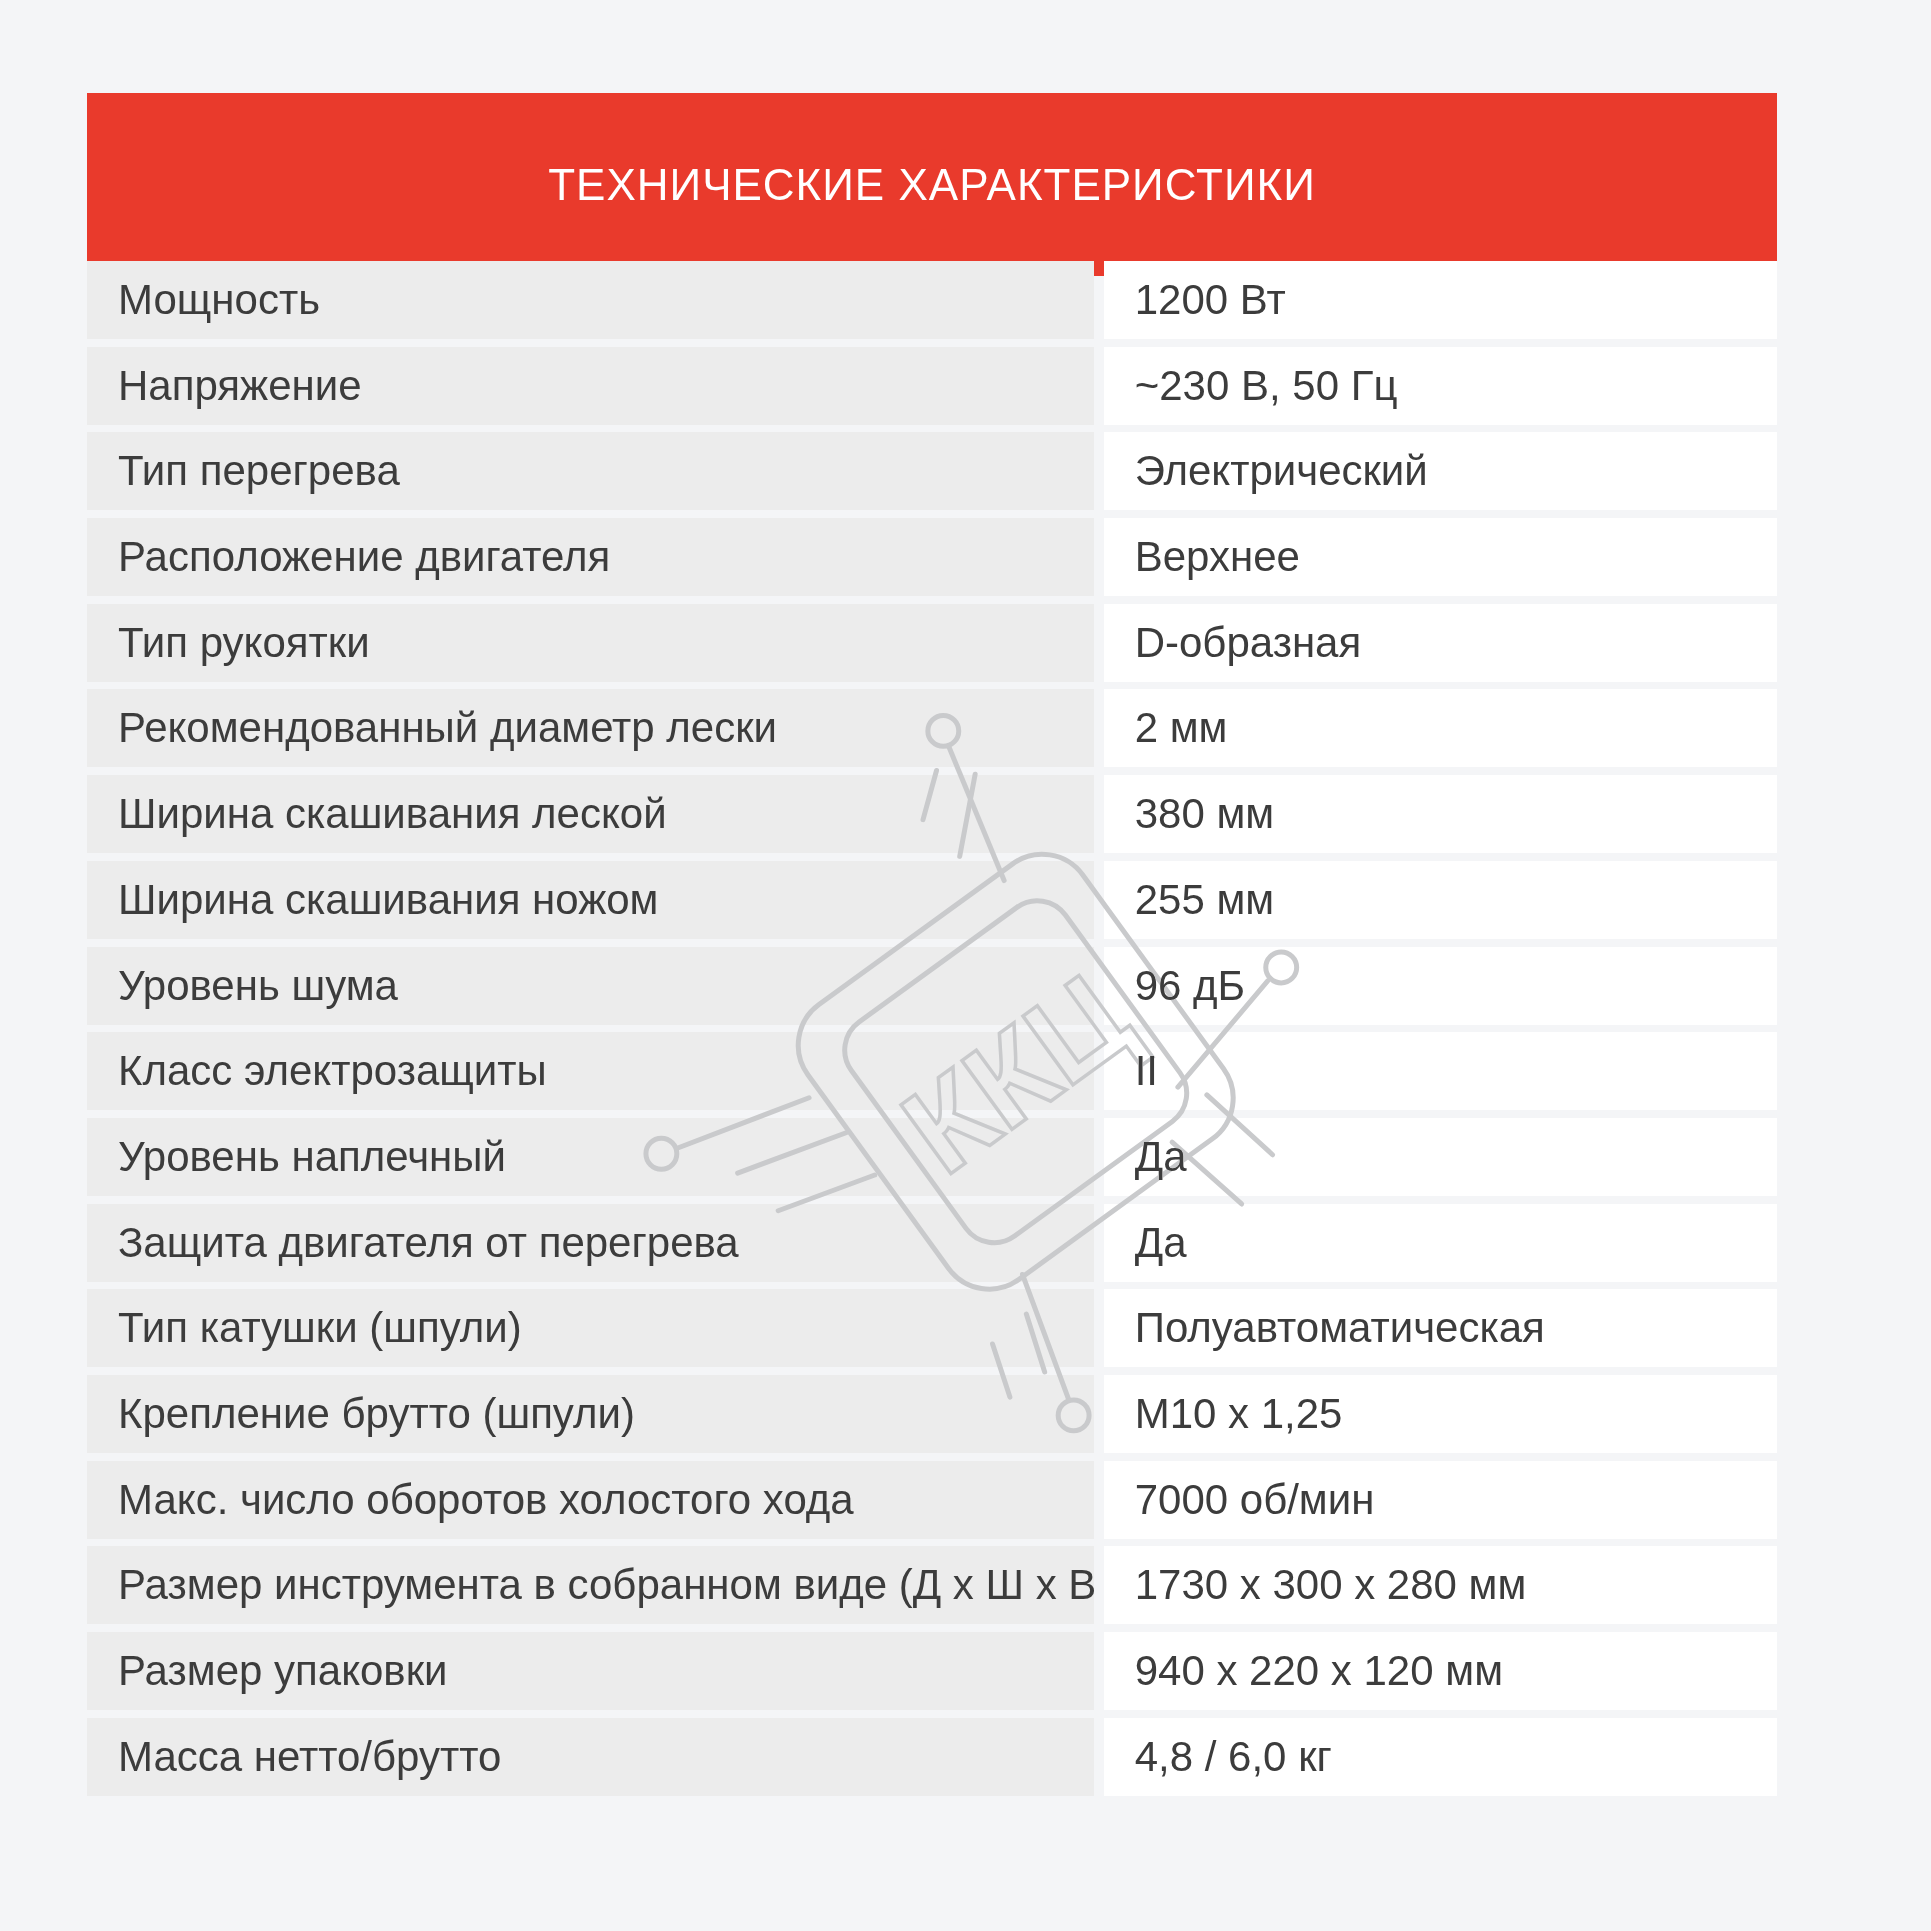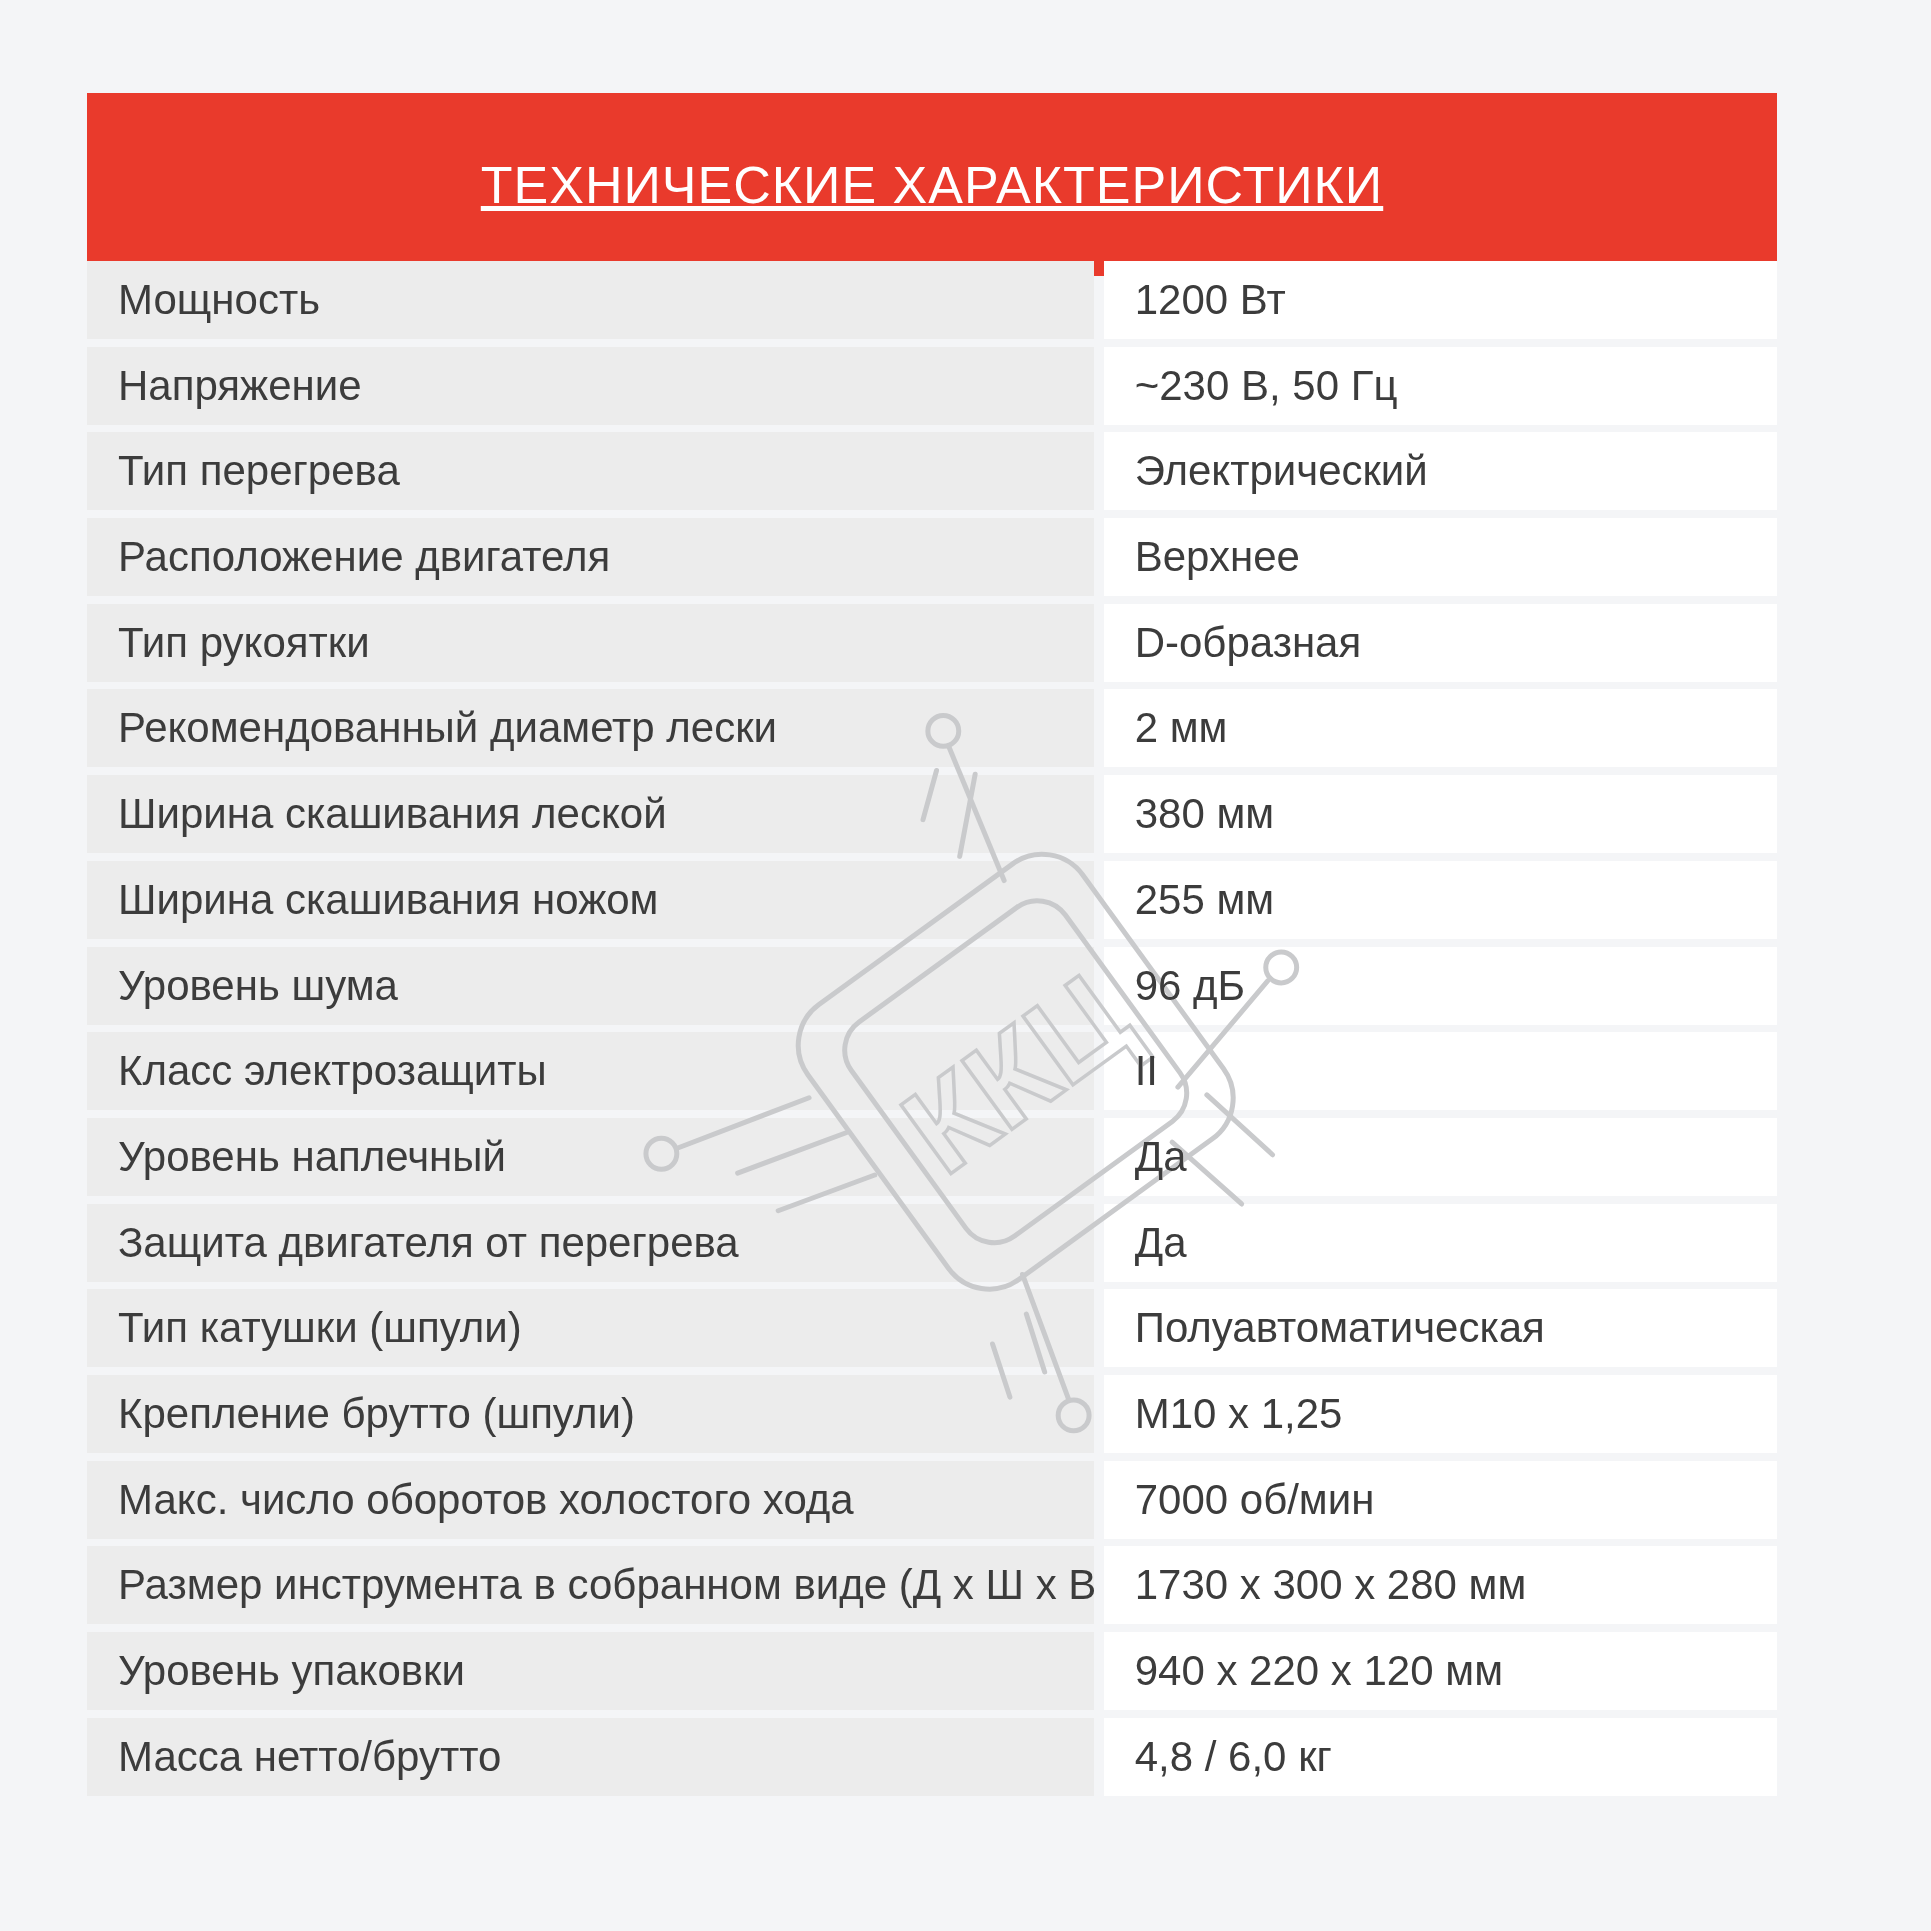--- a/index.html
+++ b/index.html
@@ -21,22 +21,22 @@
   }
   .page{position:relative;width:1931px;height:1931px;}
 
   
   .band{
     position:absolute;left:87px;top:93px;width:1690px;height:183px;
     background:var(--band-bg);
     display:flex;align-items:center;justify-content:center;
   }
   .band h1{
-    font-size:52px;font-weight:400;letter-spacing:1px;
-    color:var(--band-text);white-space:nowrap;text-decoration:underline;
+    font-size:44px;font-weight:400;letter-spacing:1px;
+    color:var(--band-text);white-space:nowrap;
   }
 
   
   .spec-table{
     position:absolute;left:87px;top:261px;width:1690px;
     display:flex;flex-direction:column;row-gap:7.7px;
   }
   .row{display:flex;column-gap:9.7px;height:78px;}
   .cell{
     display:flex;align-items:center;
@@ -139,21 +139,21 @@
     <div class="cell label">Макс. число оборотов холостого хода</div>
     <div class="cell value">7000 об/мин</div>
   </div>
 
   <div class="row">
     <div class="cell label">Размер инструмента в собранном виде (Д х Ш х В)</div>
     <div class="cell value">1730 х 300 х 280 мм</div>
   </div>
 
   <div class="row">
-    <div class="cell label">Уровень упаковки</div>
+    <div class="cell label">Размер упаковки</div>
     <div class="cell value">940 х 220 х 120 мм</div>
   </div>
 
   <div class="row">
     <div class="cell label">Масса нетто/брутто</div>
     <div class="cell value">4,8 / 6,0 кг</div>
   </div>
 </main>
 
   <svg class="watermark" viewBox="0 0 2000 2000" fill="none" stroke="currentColor" stroke-width="5" stroke-linecap="round">

